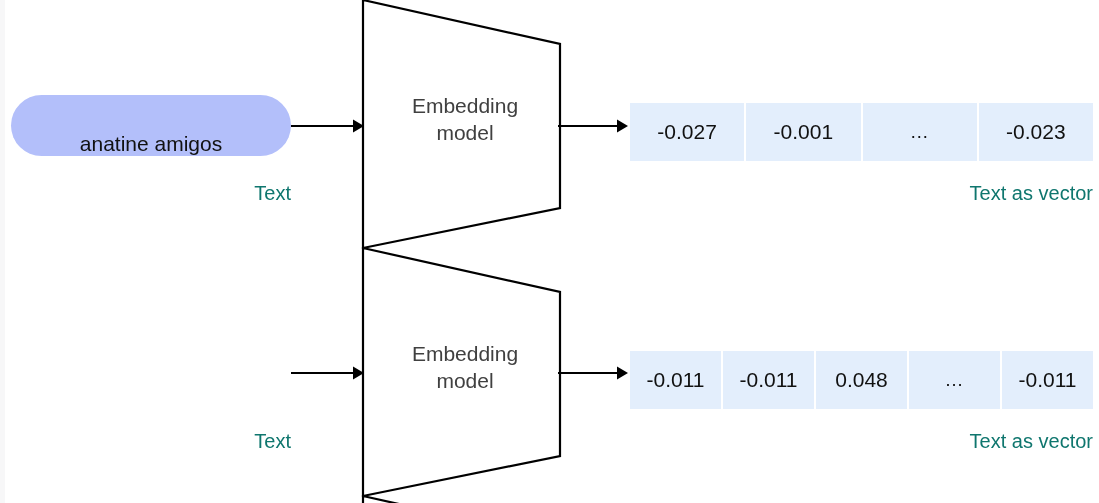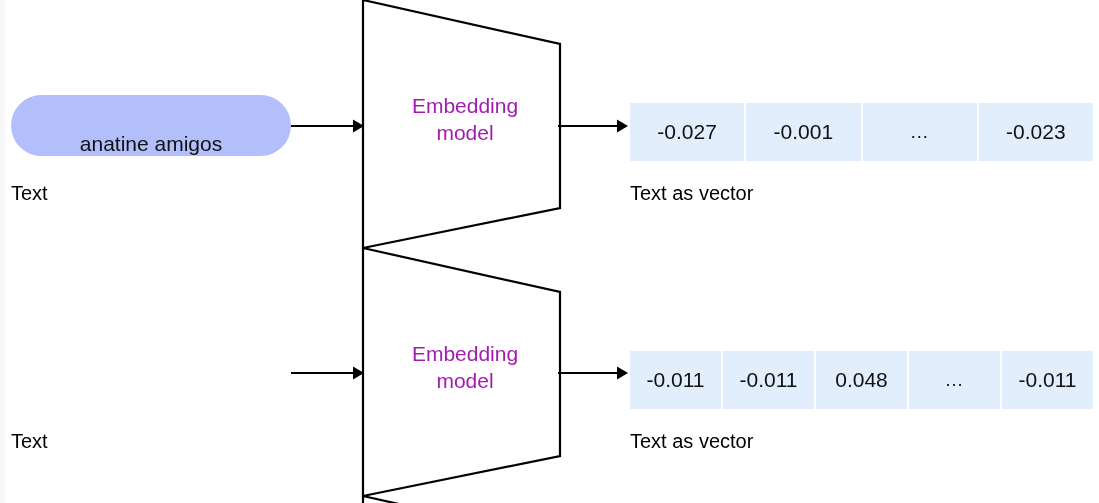--- a/index.html
+++ b/index.html
@@ -44,22 +44,22 @@
     color: #111111;
     white-space: nowrap;
   }
   .pill-1 { left: 11px; top: 95px; }
   .pill-2 { left: 11px; top: 342px; }
 
   
   .caption {
     position: absolute;
     font-size: 20px;
-    color: #000000;
-    text-align: left;
+    color: #0f766e;
+    text-align: right;
     white-space: nowrap;
   }
   .cap-text-1  { left: 11px;  top: 182px; width: 280px; }
   .cap-text-2  { left: 11px;  top: 430px; width: 280px; }
   .cap-vec-1   { left: 630px; top: 182px; width: 463px; }
   .cap-vec-2   { left: 630px; top: 430px; width: 463px; }
 
   
   .trap {
     position: absolute;
@@ -71,21 +71,21 @@
   .trap-1 { top: -10px; }
   .trap-2 { top: 238px; }
   .trap-3 { top: 486px; }
 
   .trap-label {
     position: absolute;
     width: 190px;
     text-align: center;
     font-size: 21px;
     line-height: 27px;
-    color: #a21caf;
+    color: #404040;
   }
   .trap-label-1 { left: 370px; top: 92px; }
   .trap-label-2 { left: 370px; top: 340px; }
 
   
   .arrow {
     position: absolute;
     height: 20px;
   }
   .arrow svg { display: block; }

